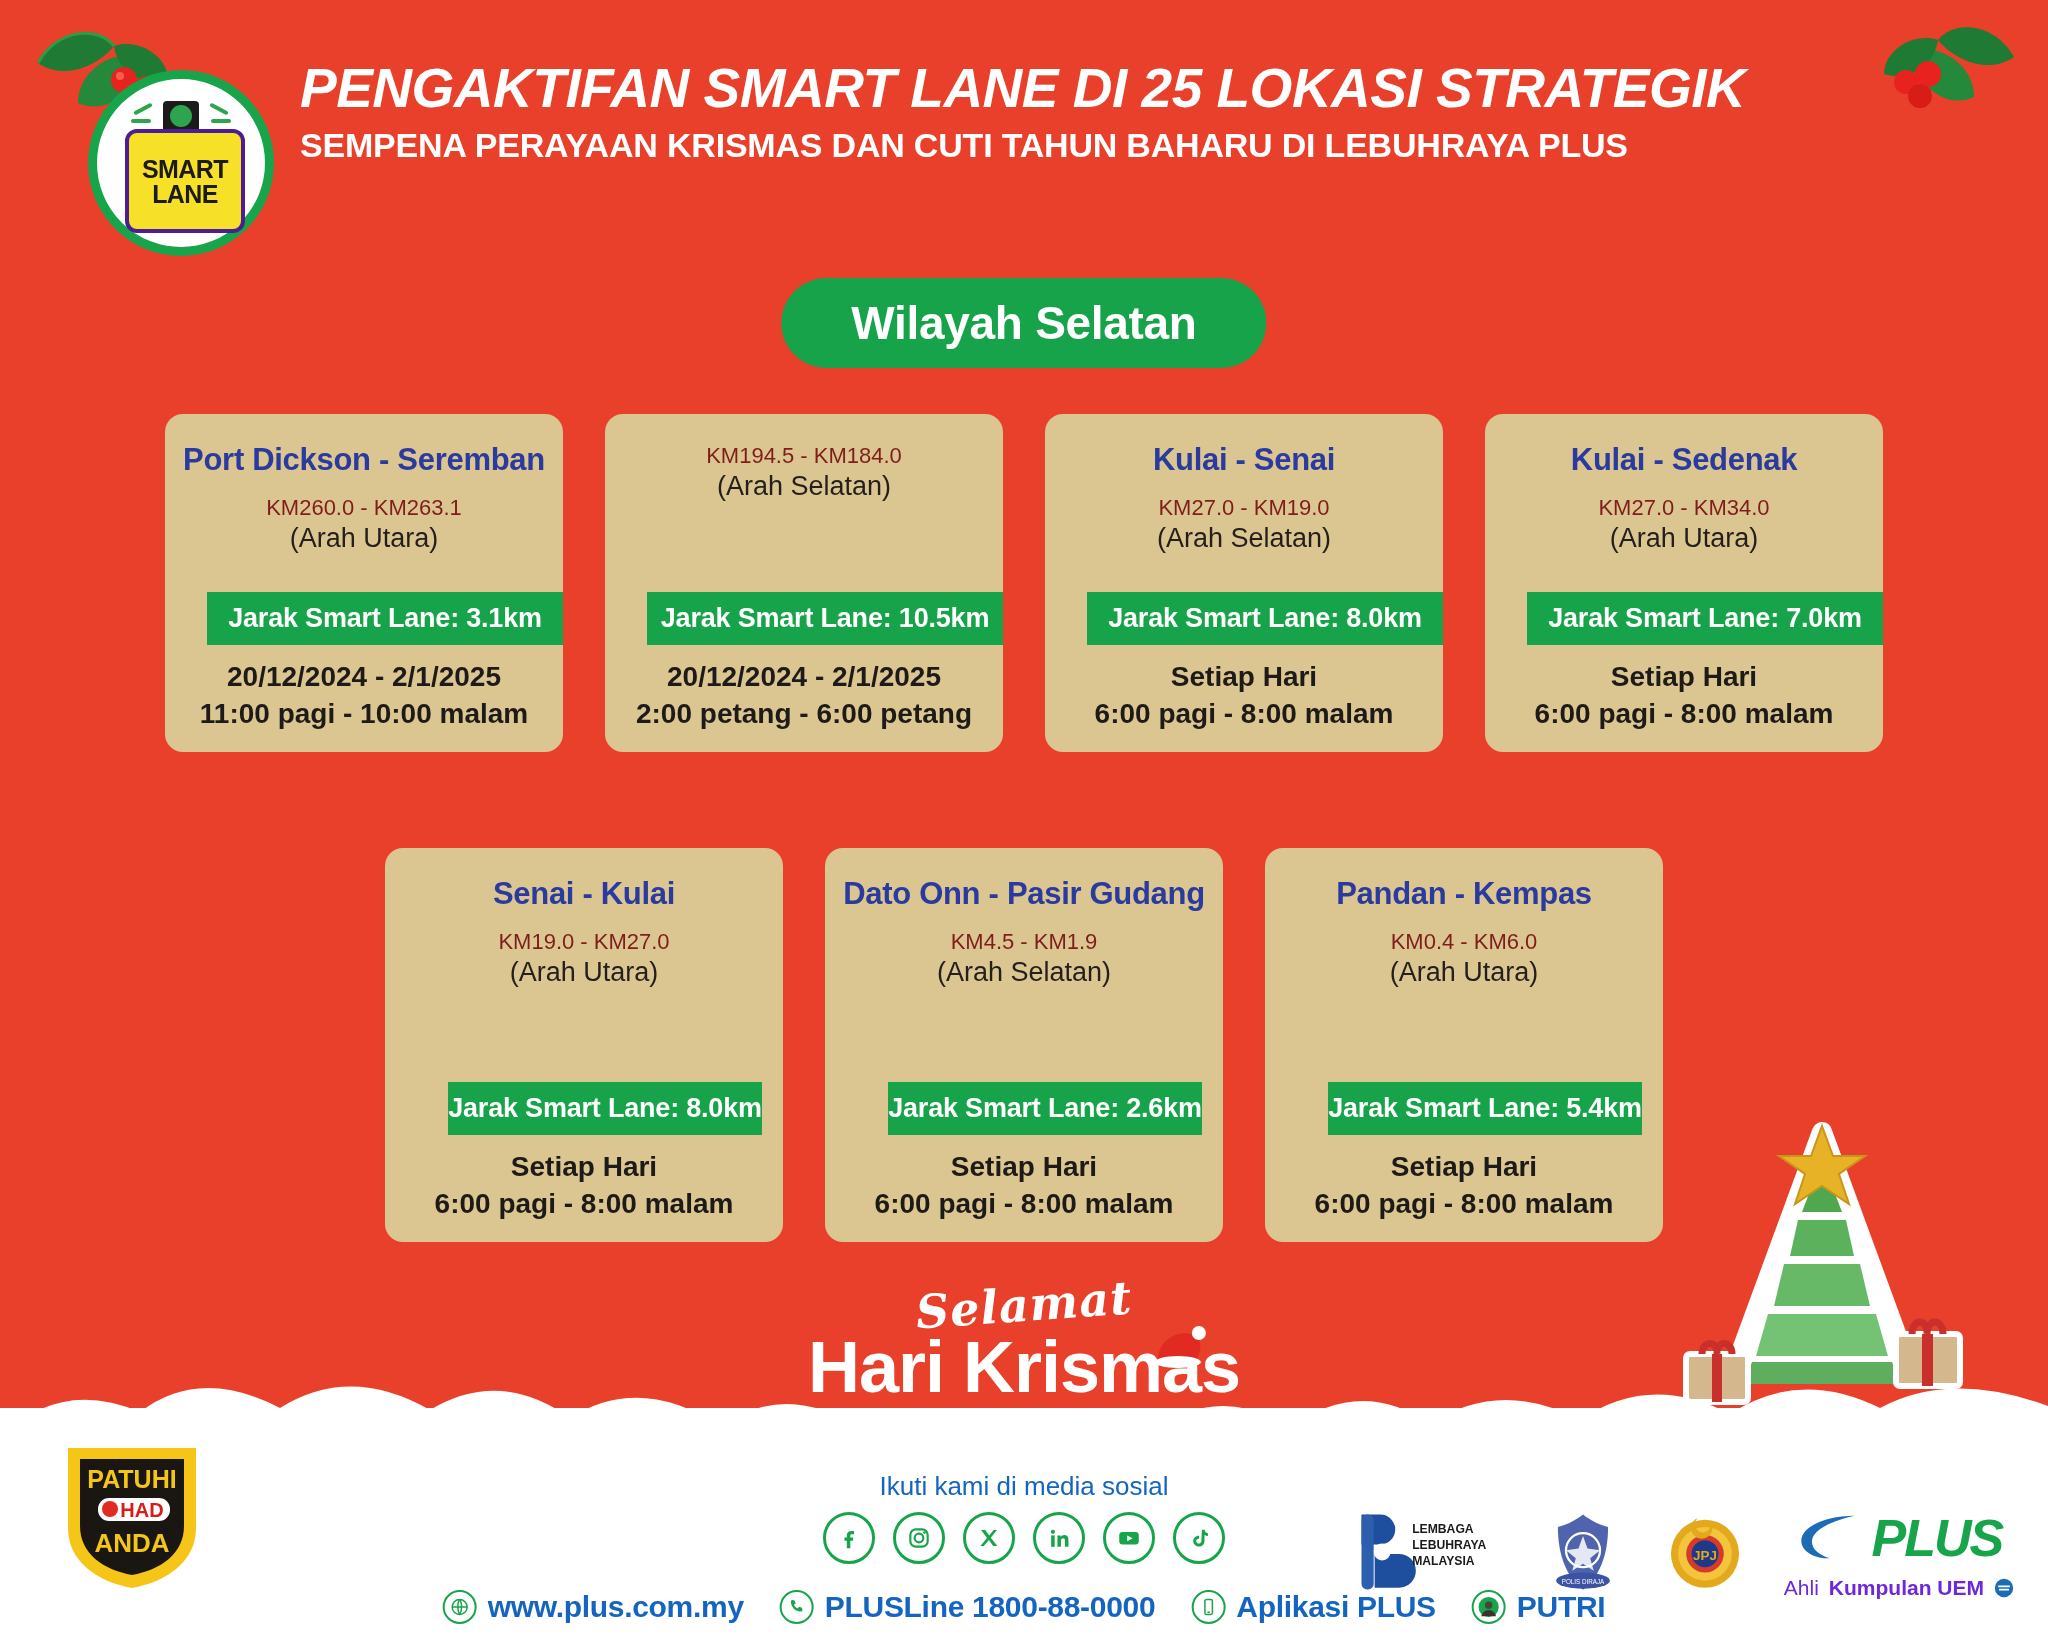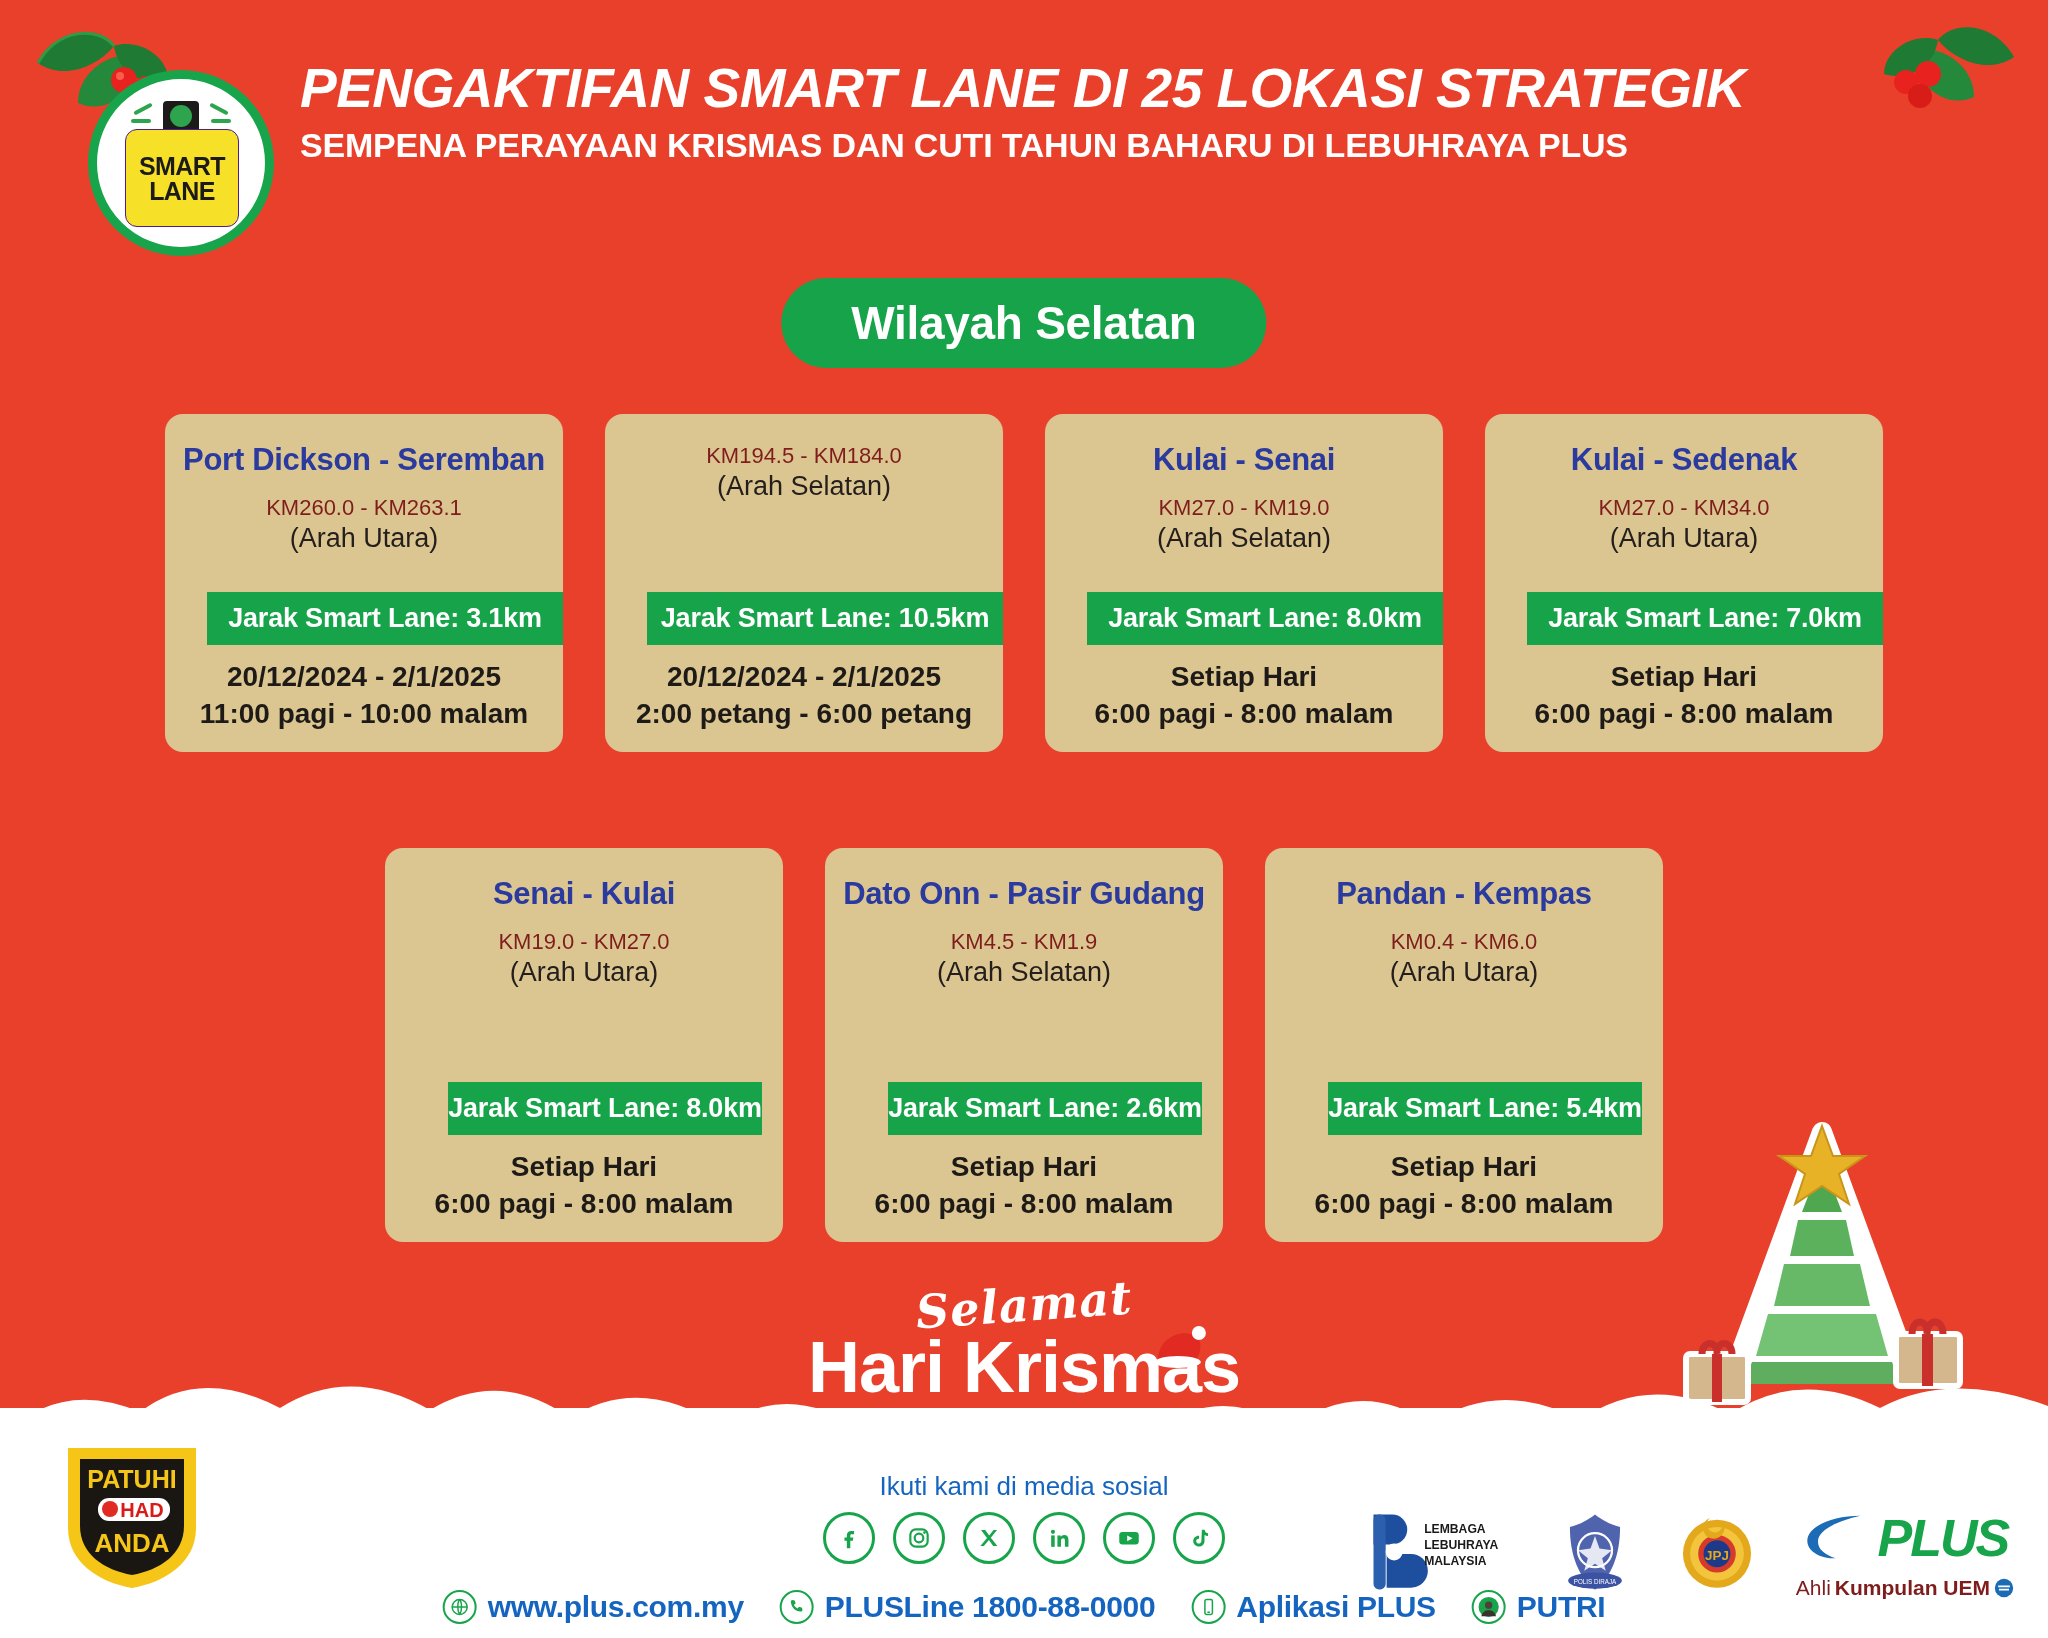--- a/index.html
+++ b/index.html
@@ -23,21 +23,21 @@
     display:flex; align-items:center; justify-content:center;
   }
   .logo-inner { position:relative; width:112px; height:124px; }
   .logo-lamp { position:absolute; left:38px; top:0px; width:36px; height:30px;
     background:#1C1B1A; border-radius:4px 4px 0 0; }
   .logo-lamp:after { content:""; position:absolute; left:7px; top:4px; width:22px; height:22px;
     border-radius:50%; background:#2EA44F; }
   .logo-ray { position:absolute; width:20px; height:4px; background:#2EA44F; border-radius:2px;}
   .logo-sign {
     position:absolute; left:0; top:28px; width:112px; height:96px;
-    background:#F7E028; border:1px solid #4c1d95; border-radius:12px;
+    background:#F7E028; border:4px solid #4c1d95; border-radius:12px;
     display:flex; flex-direction:column; align-items:center; justify-content:center;
     line-height:0.96; gap:1px;
   }
   .logo-sign span { font-weight:bold; color:#1C1B1A; font-size:25px; letter-spacing:-0.6px; }
   .title-block { position:absolute; left:300px; top:0px; }
   .title-main {
     font-size:55px; font-weight:bold; color:#ffffff; letter-spacing:-0.5px;
     white-space:nowrap; line-height:1.12;font-style:italic;
   }
   .title-sub {
@@ -111,21 +111,21 @@
     display:flex; align-items:center; gap:36px; white-space:nowrap;
   }
   .contact-item { display:flex; align-items:center; gap:11px; }
   .contact-item .ctxt { color:#1565C0; font-size:30px; font-weight:bold; letter-spacing:-0.3px; }
   .cico { width:34px; height:34px; border-radius:50%; border:2.5px solid #17A44B;
     display:flex; align-items:center; justify-content:center; box-sizing:border-box; }
   .partners { position:absolute; right:34px; bottom:36px; display:flex; align-items:center; gap:36px; }
   .plus-logo { display:flex; flex-direction:column; align-items:center; }
   .plus-word { display:flex; align-items:center; gap:14px; }
   .plus-text { font-size:52px; font-weight:bold; font-style:italic; color:#17A44B; letter-spacing:-2px; }
-  .uem-line { font-size:21px; color:#7f1d1d; margin-top:8px; display:flex; align-items:center; gap:4px;}
+  .uem-line { font-size:21px; color:#6d28d9; margin-top:8px; display:flex; align-items:center; gap:10px;}
   .uem-line b { font-weight:bold; }
 </style>
 </head>
 <body>
 
 <div class="poster">
 
   <div class="holly left">
     <svg viewBox="0 0 190 150" width="190" height="150">
       <g>

